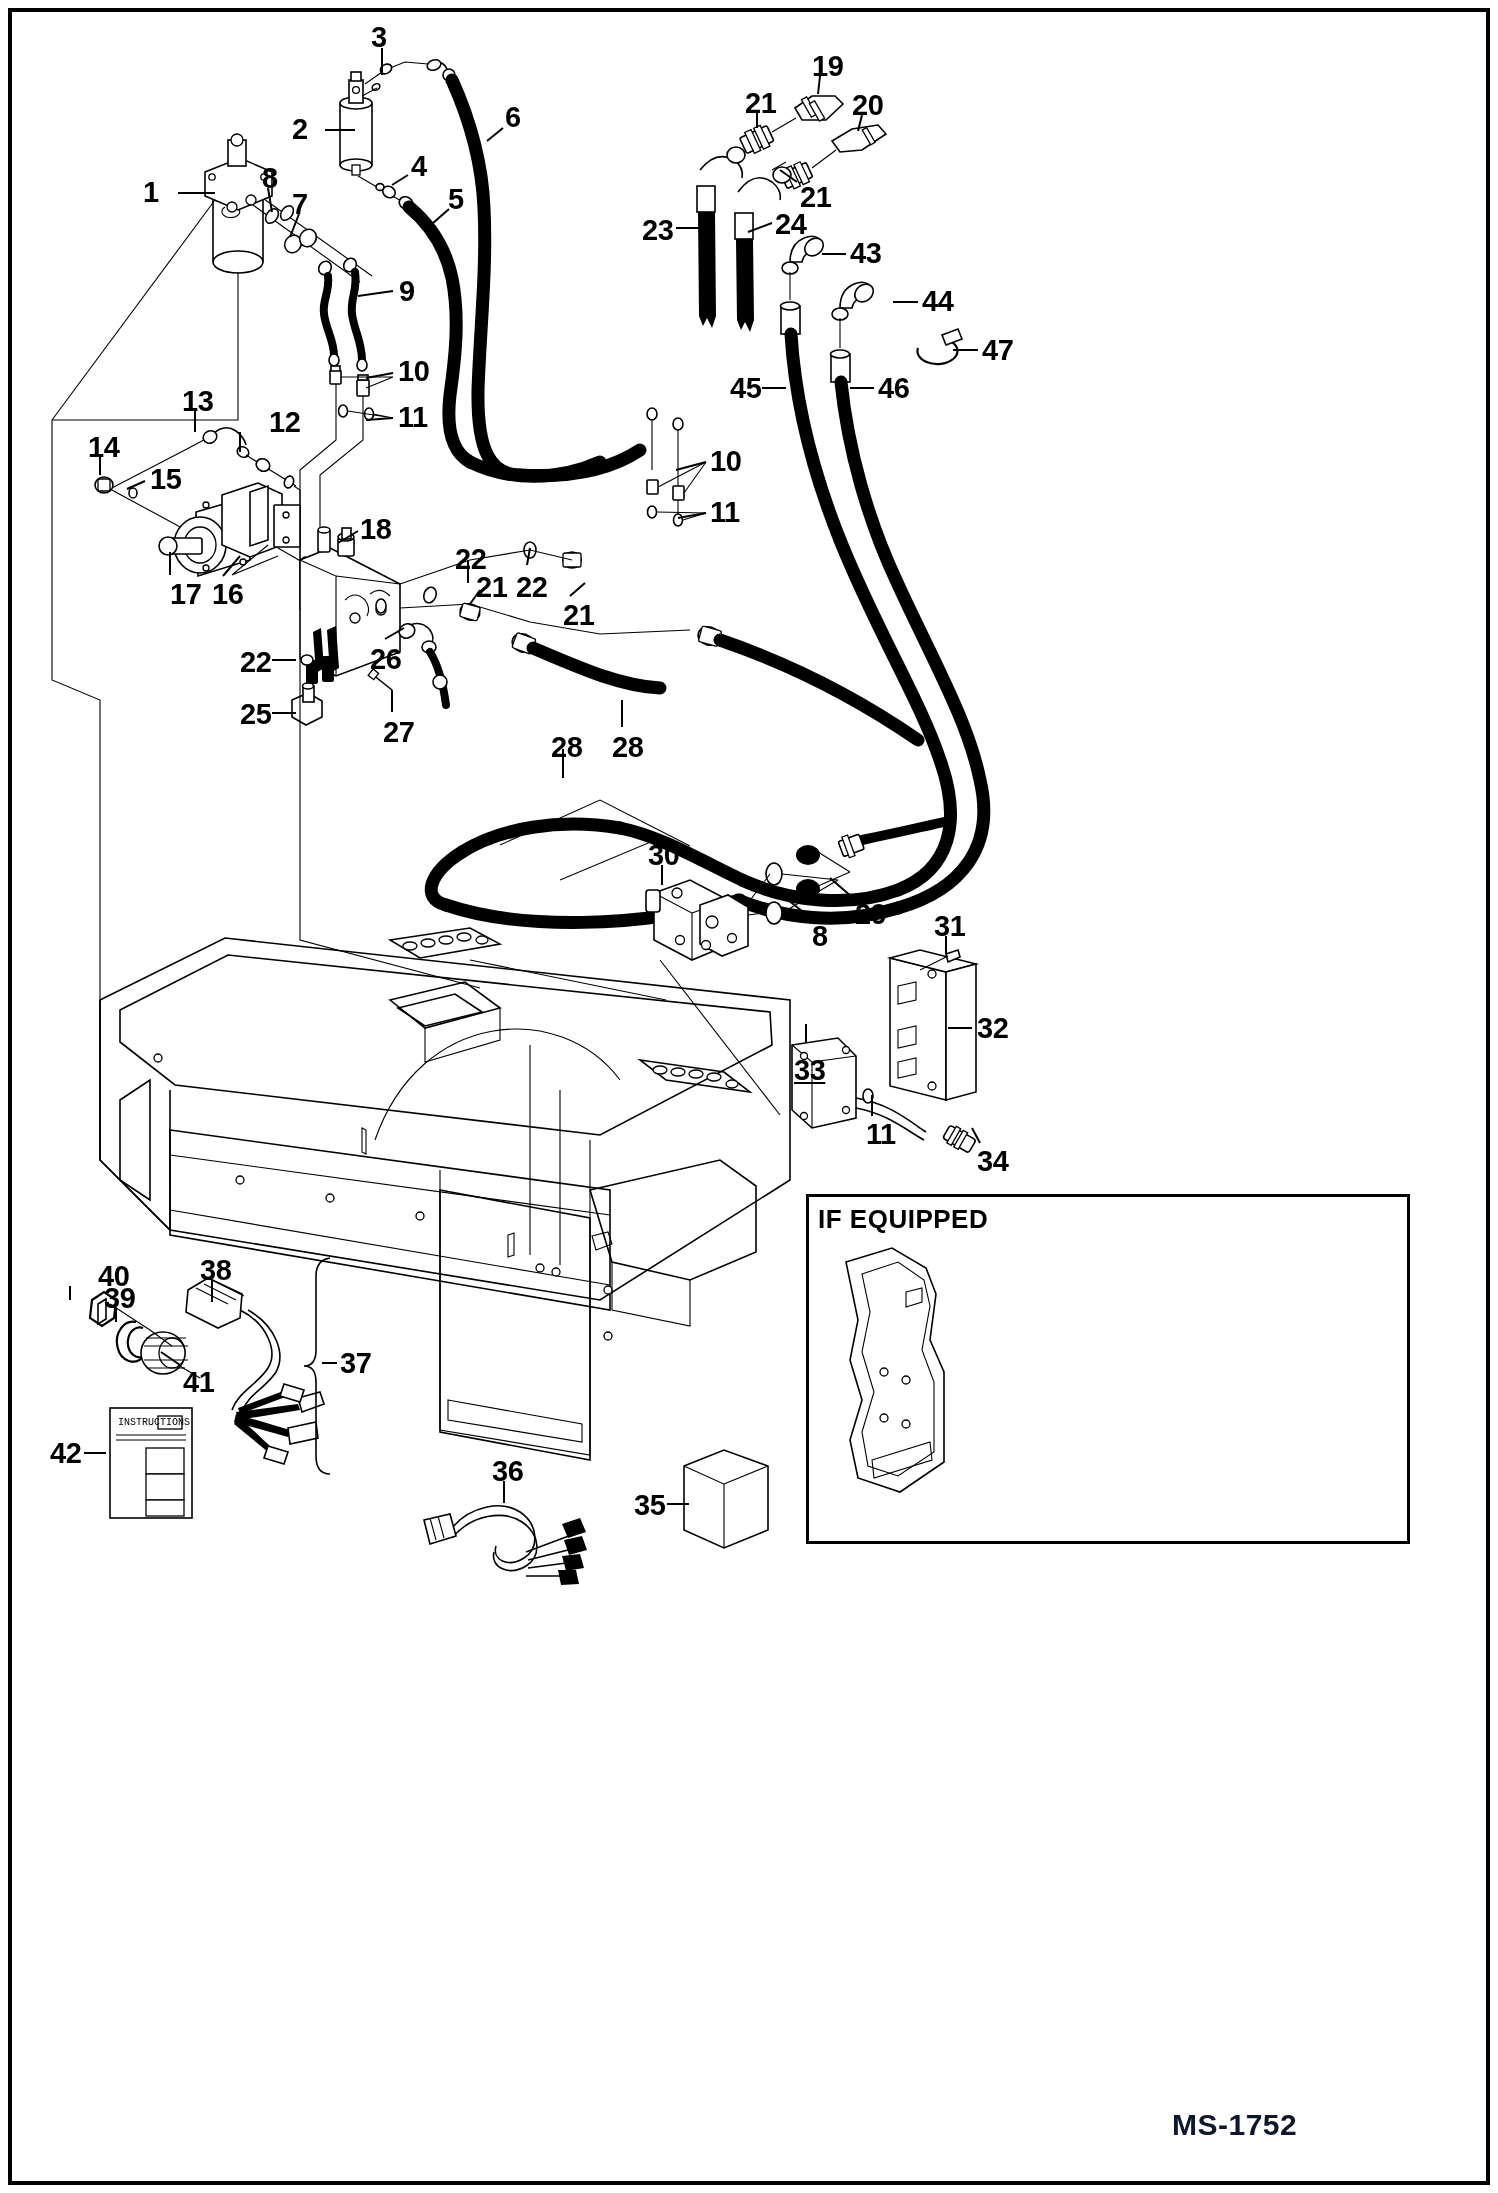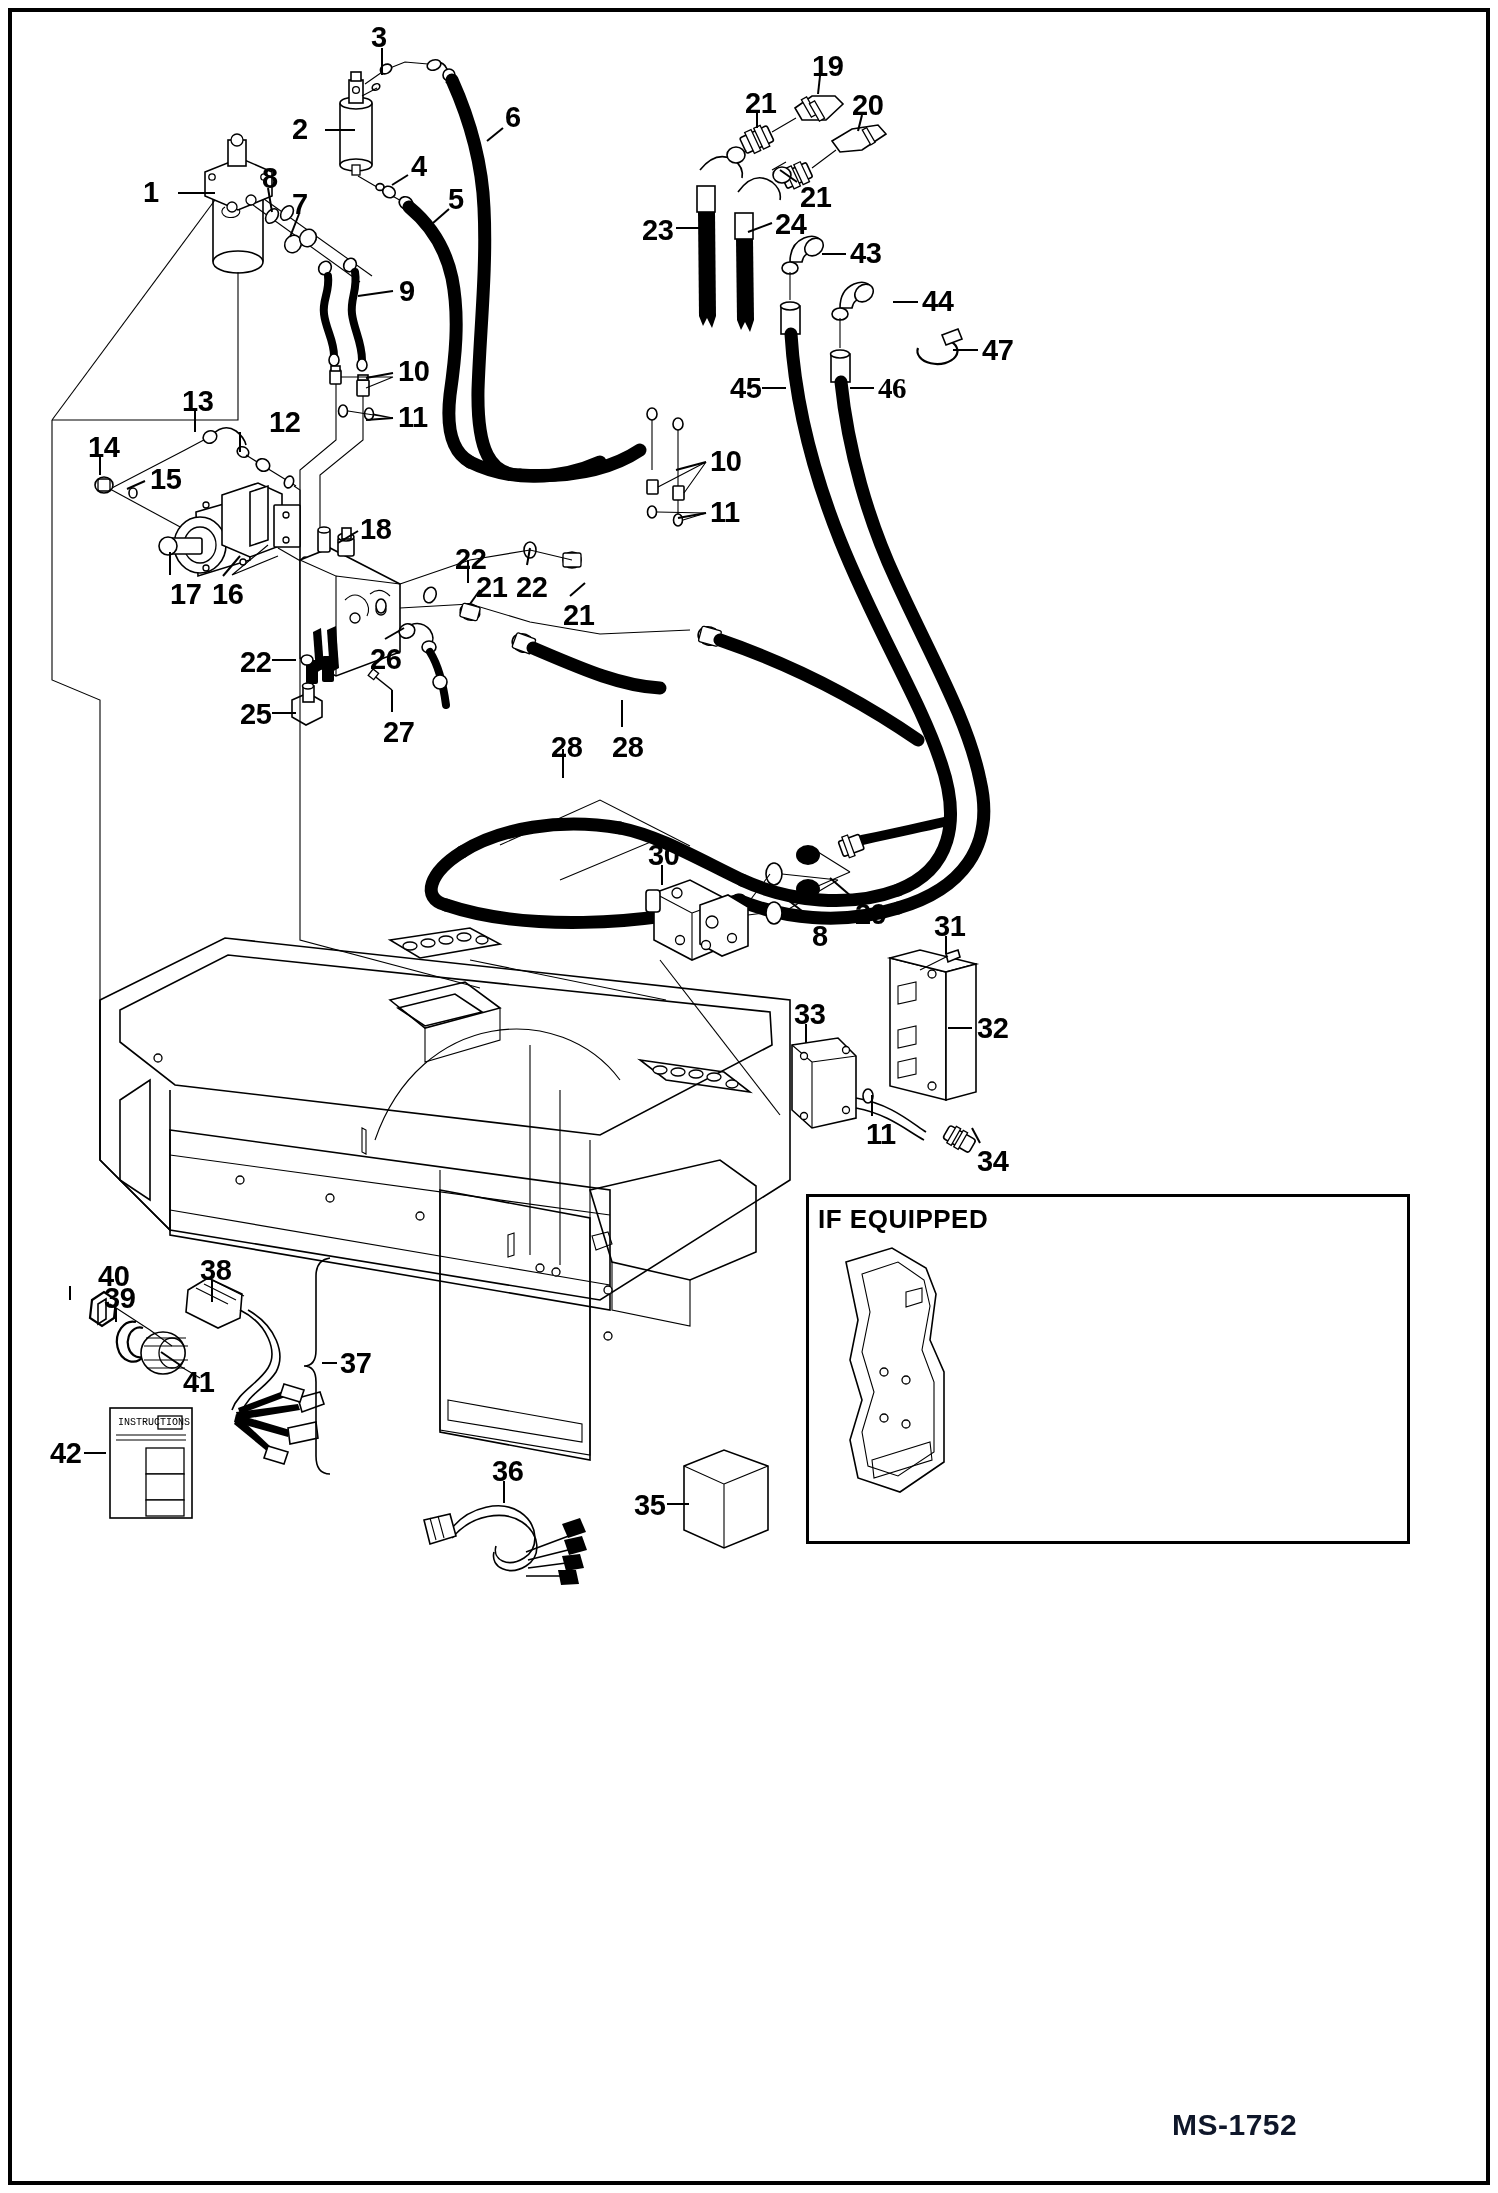--- a/index.html
+++ b/index.html
@@ -516,27 +516,27 @@
       <div class="cal" style="left: 383px; top: 718px;">27</div>
       <div class="cal" style="left: 476px; top: 573px;">21</div>
       <div class="cal" style="left: 563px; top: 601px;">21</div>
       <div class="cal" style="left: 551px; top: 733px;">28</div>
       <div class="cal" style="left: 612px; top: 733px;">28</div>
       <div class="cal" style="left: 855px; top: 900px;">29</div>
       <div class="cal" style="left: 648px; top: 841px;">30</div>
       <div class="cal" style="left: 812px; top: 922px;">8</div>
       <div class="cal" style="left: 934px; top: 912px;">31</div>
       <div class="cal" style="left: 977px; top: 1014px;">32</div>
-      <div class="cal" style="left: 794px; top: 1000px;">33</div>
+      <div class="cal" style="left: 794px; top: 1056px; text-decoration: underline;">33</div>
       <div class="cal" style="left: 866px; top: 1120px;">11</div>
       <div class="cal" style="left: 977px; top: 1147px;">34</div>
       <div class="cal" style="left: 850px; top: 239px;">43</div>
       <div class="cal" style="left: 922px; top: 287px;">44</div>
       <div class="cal" style="left: 730px; top: 374px;">45</div>
-      <div class="cal" style="left: 878px; top: 374px; font-family: Liberation Serif, serif;">46</div>
+      <div class="cal" style="left: 878px; top: 374px;">46</div>
       <div class="cal" style="left: 982px; top: 336px;">47</div>
       <div class="cal" style="left: 710px; top: 447px;">10</div>
       <div class="cal" style="left: 710px; top: 498px;">11</div>
       <div class="cal" style="left: 634px; top: 1491px;">35</div>
       <div class="cal" style="left: 492px; top: 1457px;">36</div>
       <div class="cal" style="left: 340px; top: 1349px;">37</div>
       <div class="cal" style="left: 200px; top: 1256px;">38</div>
       <div class="cal" style="left: 104px; top: 1284px;">39</div>
       <div class="cal" style="left: 58px; top: 1262px; margin-left: 40px;">40</div>
       <div class="cal" style="left: 183px; top: 1368px;">41</div>

